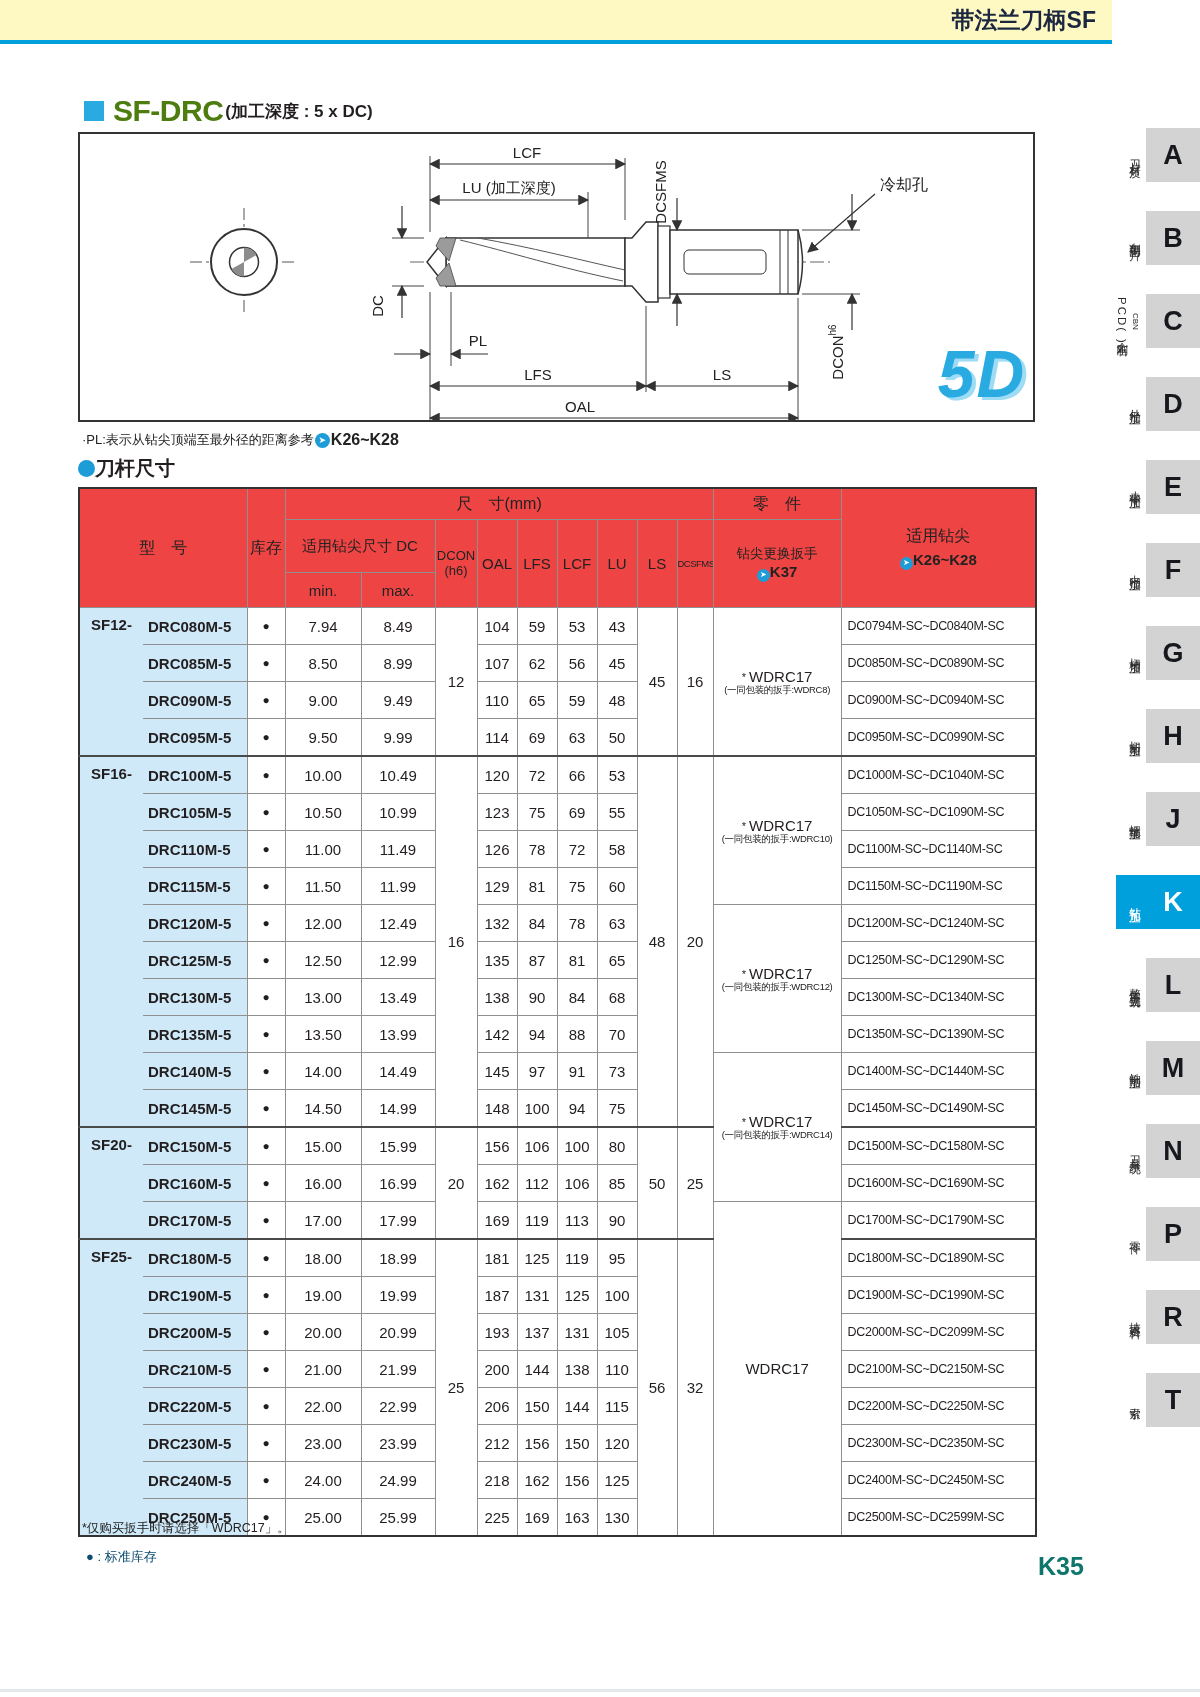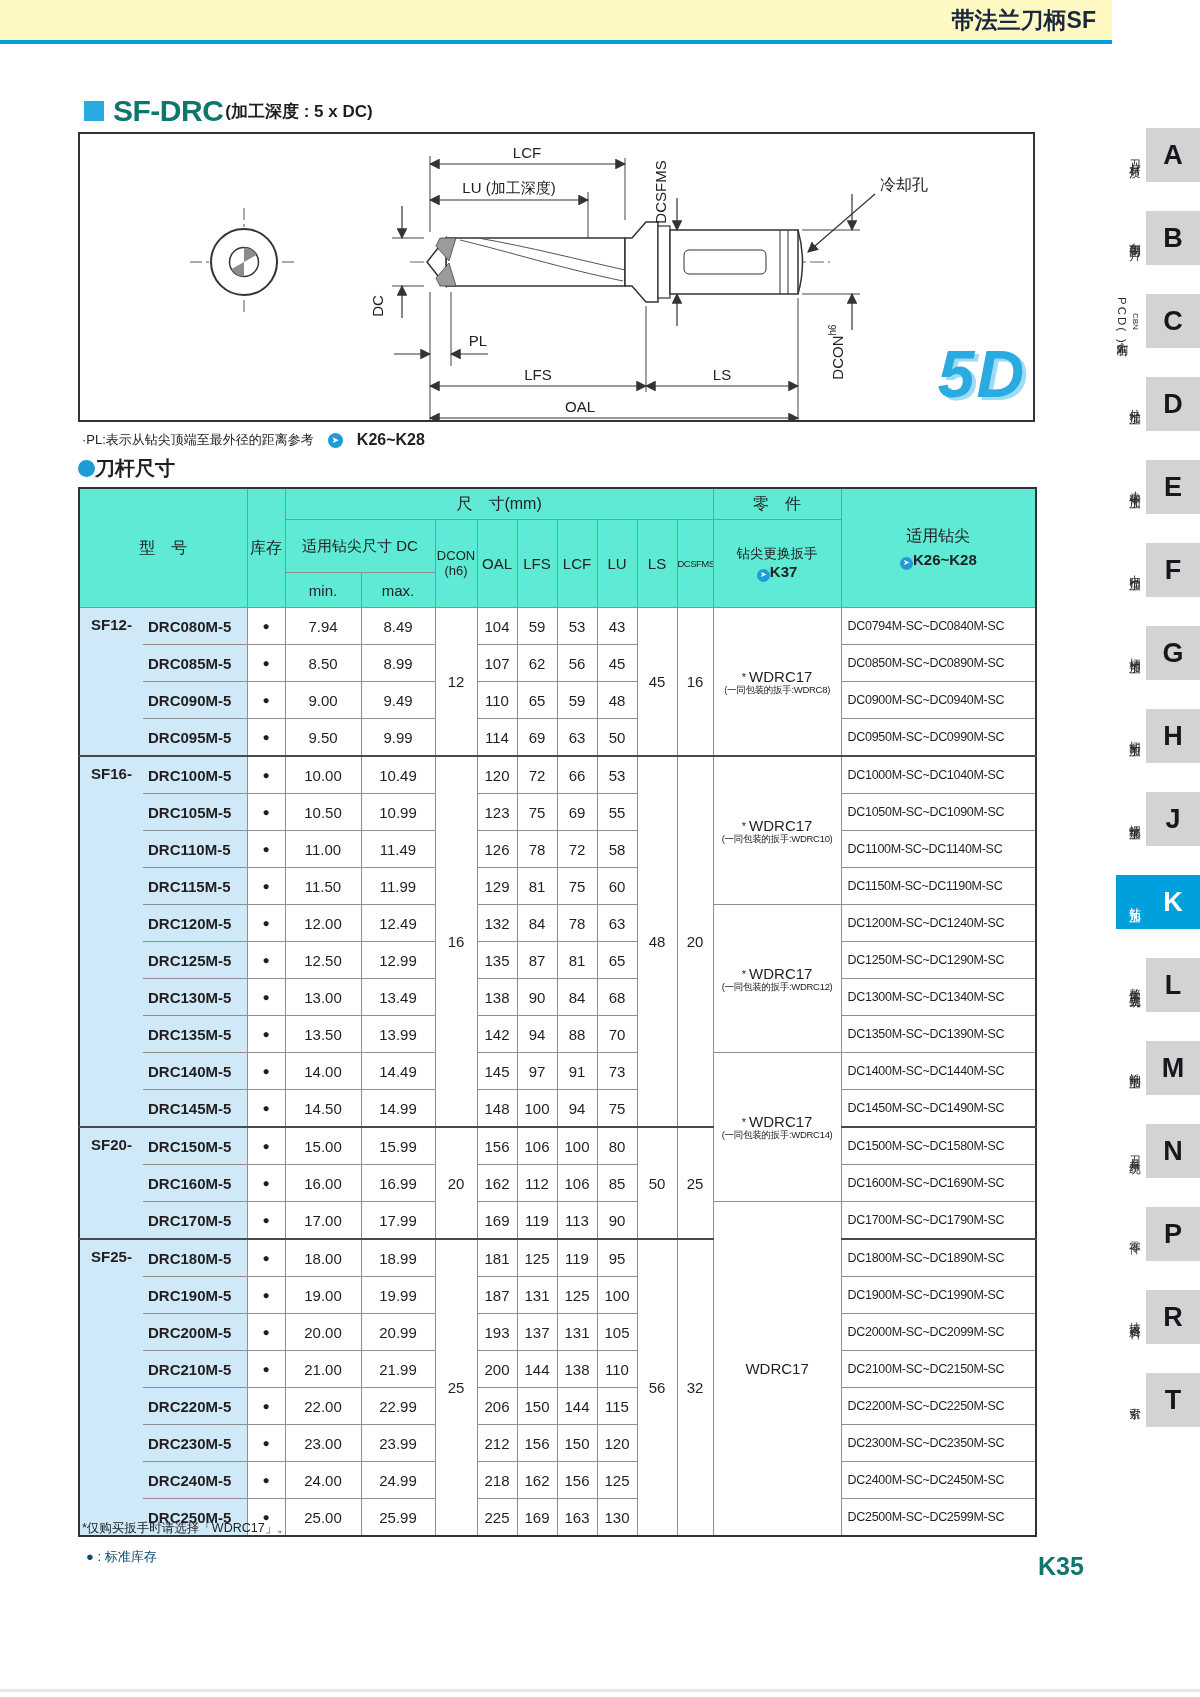--- a/index.html
+++ b/index.html
@@ -8,47 +8,47 @@
 
   
   .topbar{position:absolute;left:0;top:0;width:1112px;height:44px;background:#fef9c3;
           border-bottom:4px solid #00a0dd;display:flex;align-items:center;justify-content:flex-end;
           padding-right:16px;box-sizing:border-box;}
   .topbar .t{font-size:23px;font-weight:bold;color:#1b2740;}
 
   
   .titlerow{position:absolute;left:84px;top:94px;display:flex;align-items:center;}
   .sq{width:20px;height:20px;background:#29abe2;margin-right:9px;}
-  .pt{font-size:30px;font-weight:bold;color:#0f766e;letter-spacing:-0.5px;text-align:right;}
+  .pt{font-size:30px;font-weight:bold;color:#4d7c0f;letter-spacing:-0.5px;text-align:right;}
   .ps{font-size:17px;font-weight:bold;margin-left:2px;}
 
   
   .diagram{position:absolute;left:78px;top:132px;width:957px;height:290px;border:2px solid #333;
            box-sizing:border-box;background:#fff;}
   .diagram svg{display:block;}
   .dimtext{font-size:15px;fill:#222;font-family:"Liberation Sans",sans-serif;}
   .cjk{font-size:16px;}
 
   
-  .note{position:absolute;left:82px;top:431px;font-size:13px;display:flex;align-items:center;gap:14px;color:#222;}
+  .note{position:absolute;left:82px;top:431px;font-size:13px;display:flex;align-items:center;gap:1px;color:#222;}
   .note b{font-size:16px;letter-spacing:0;}
   .cicon{display:inline-flex;width:15px;height:15px;border-radius:50%;background:#1e9cd7;color:#fff;
          font-size:9px;align-items:center;justify-content:center;flex:0 0 auto;}
   .cicon.small{width:13px;height:13px;font-size:8px;}
 
   
   .secttl{position:absolute;left:78px;top:455px;display:flex;align-items:center;gap:0;justify-content:flex-end;}
   .bluedot{width:17px;height:17px;border-radius:50%;background:#1e9cd7;}
   .secttl .s{font-size:20px;font-weight:bold;}
 
   
   .tablewrap{position:absolute;left:78px;top:487px;}
   table{border-collapse:collapse;table-layout:fixed;width:957px;border:2px solid #333;}
   th,td{border:1px solid #8f8f8f;padding:0;text-align:center;overflow:hidden;}
-  thead th{background:#5eead4;font-weight:normal;font-size:15px;color:#222;}
+  thead th{background:#ef4444;font-weight:normal;font-size:15px;color:#222;}
   tr.hr1 th{height:30px;font-size:16px;}
   tr.hr2 th{height:52px;}
   tr.hr3 th{height:34px;}
   th.tiny{font-size:9.5px;letter-spacing:-0.5px;}
   th.f13{font-size:13px;line-height:1.15;}
   th.wr{font-size:13.5px;line-height:1.3;}
   th.hins{font-size:15px;line-height:1.5;}
   th b{font-size:15px;}
   tbody td{height:36px;font-size:15px;background:#fff;}
   .c-prefix{background:#cfe9f8;font-weight:bold;border-right:none;vertical-align:top;padding-top:8px;font-size:15px;margin-top:12px;}

